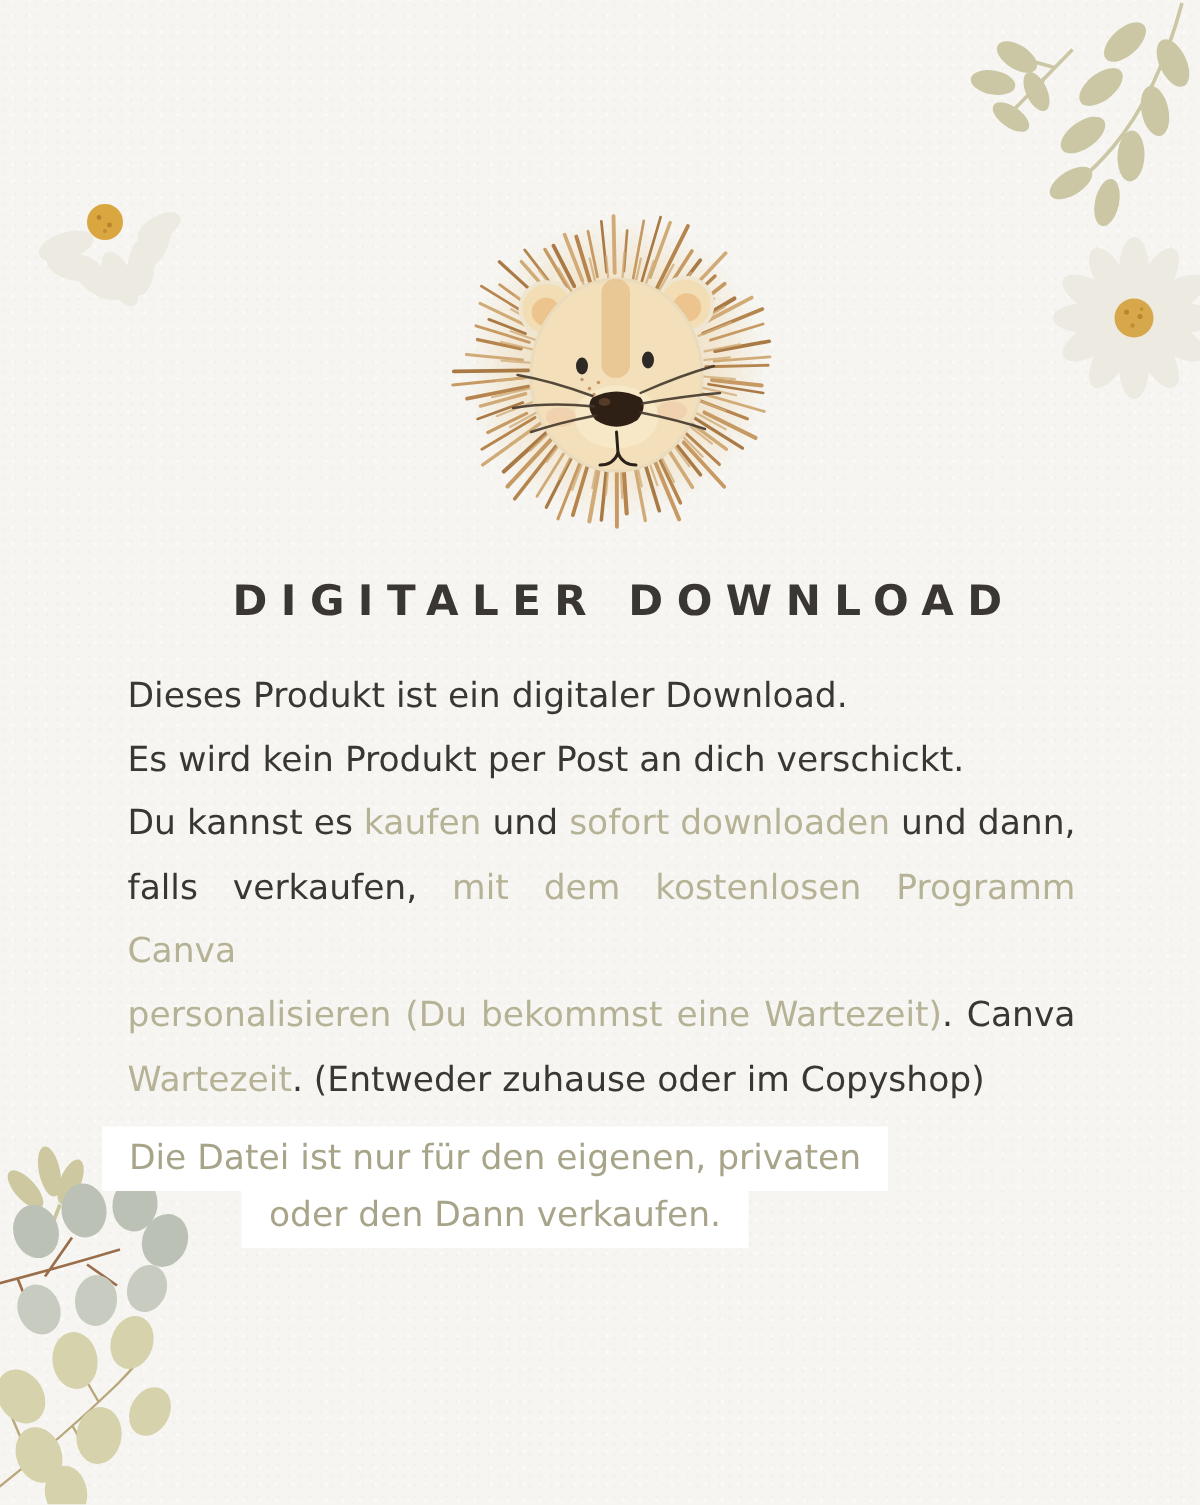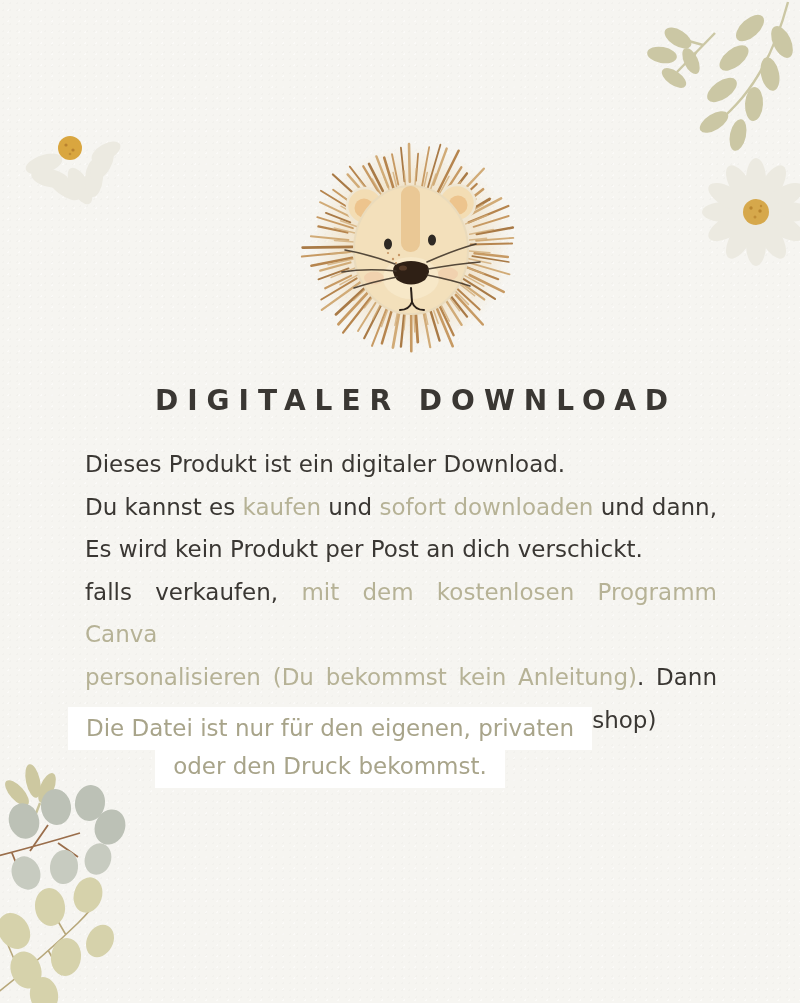--- a/index.html
+++ b/index.html
@@ -27,21 +27,21 @@
   }
   .paragraph{
     position:absolute;left:85px;top:443px;width:632px;
     font-size:23px;color:#3a3733;
   }
   .pline{line-height:42.6px;white-space:normal;}
   .pline.just{text-align:justify;text-align-last:justify;}
   .pline .dark{color:#3a3733;}
   .pline .sage{color:#b6b296;}
   .notice{
-    position:absolute;left:0;top:709px;width:660px;
+    position:absolute;left:0;top:753px;width:660px;
     text-align:center;font-size:23px;color:#a8a48a;
   }
   .nline{height:38px;line-height:38px;}
   .nline span{
     background:#ffffff;
     padding:8px 18px 9px 18px;
     display:inline;
   }
 </style>
 </head>
@@ -308,25 +308,25 @@
         <path d="M130,137 Q158,132 182,130"></path>
         <path d="M129,143 Q154,148 172,154"></path>
       </g>
     </g>
   </svg>
 
   <div class="title">DIGITALER DOWNLOAD</div>
 
   <div class="paragraph">
       <div class="pline"><span class="dark">Dieses Produkt ist ein digitaler Download.</span></div>
+      <div class="pline"><span class="dark">Es wird kein Produkt per Post an dich verschickt.</span></div>
       <div class="pline just"><span class="dark">Du kannst es </span><span class="sage">kaufen</span><span class="dark"> und </span><span class="sage">sofort downloaden</span><span class="dark"> und dann,</span></div>
-      <div class="pline"><span class="dark">Es wird kein Produkt per Post an dich verschickt.</span></div>
       <div class="pline just"><span class="dark">falls verkaufen, </span><span class="sage">mit dem kostenlosen Programm Canva</span></div>
-      <div class="pline just"><span class="sage">personalisieren (Du bekommst kein Anleitung)</span><span class="dark">. </span><span class="dark">Dann</span></div>
+      <div class="pline just"><span class="sage">personalisieren (Du bekommst eine Wartezeit)</span><span class="dark">. </span><span class="dark">Canva</span></div>
       <div class="pline"><span class="sage">Wartezeit</span><span class="dark">. (Entweder zuhause oder im Copyshop)</span></div>
     </div>
 
   <div class="notice">
       <div class="nline"><span>Die Datei ist nur für den eigenen, privaten</span></div>
-      <div class="nline"><span>oder den Druck bekommst.</span></div>
+      <div class="nline"><span>oder den Dann verkaufen.</span></div>
     </div>
 
 </div>
 
 </body></html>

